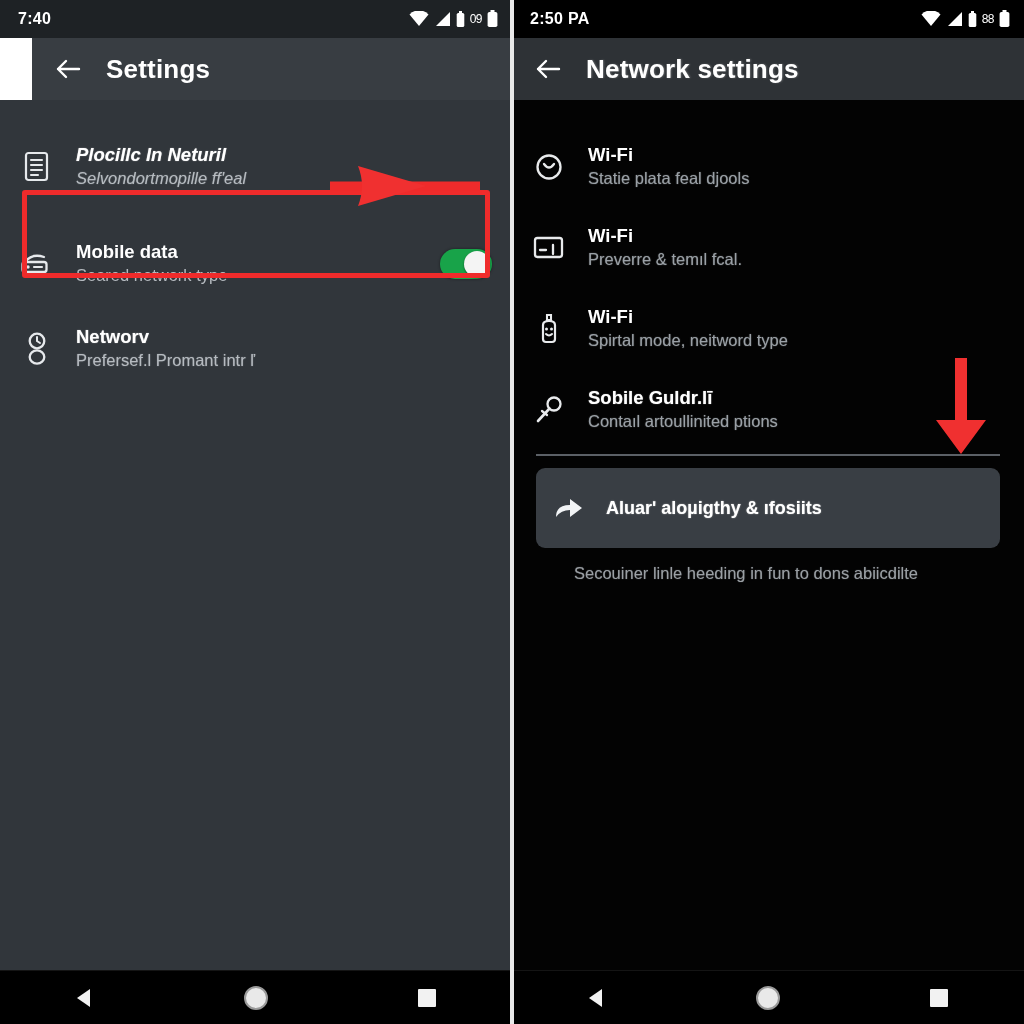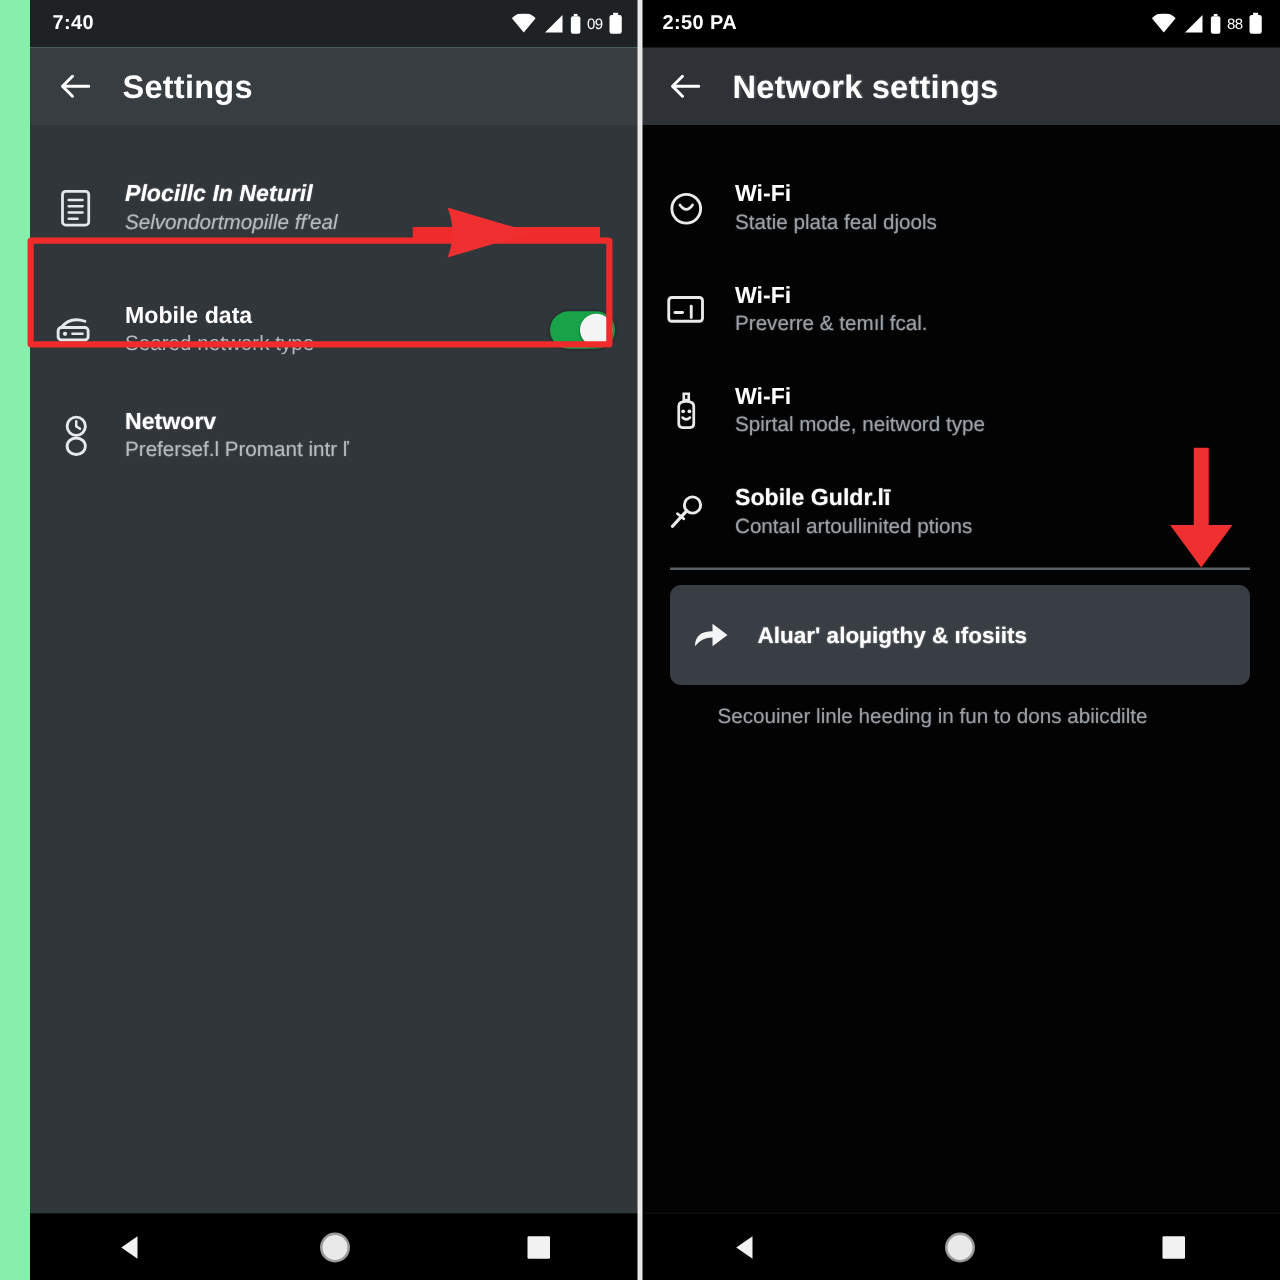--- a/index.html
+++ b/index.html
@@ -15,21 +15,21 @@
     display: flex;
   }
 
   
   .panel {
     position: relative;
     width: 512px; height: 1024px;
     display: flex; flex-direction: column;
     overflow: hidden;
   }
-  .panel-left  { background: #86efac; padding-left: 24px; }
+  .panel-left  { background: #ffffff; }
   .panel-right { background: #000000; }
 
   .panel-divider {
     position: absolute;
     left: 510px; top: 0;
     width: 4px; height: 1024px;
     background: #e9e9e9;
     z-index: 40;
   }
 
@@ -59,21 +59,21 @@
   }
 
   
   .appbar {
     height: 62px;
     display: flex; align-items: center;
     gap: 24px;
     padding: 0 22px;
     flex: 0 0 auto;
   }
-  .appbar-left  { background: #383d42; }
+  .appbar-left  { background: #383d42; margin-left: 32px; }
   .appbar-right { background: #2e3236; }
   .back-icon { width: 28px; height: 28px; flex: 0 0 auto; cursor: pointer; }
   .appbar-title {
     color: #ffffff;
     font-size: 26px;
     font-weight: 700;
     letter-spacing: 0.2px;
     white-space: nowrap;
   }
   .appbar-right .appbar-title { text-shadow: 1px 0 2px rgba(255,255,255,.25); }

